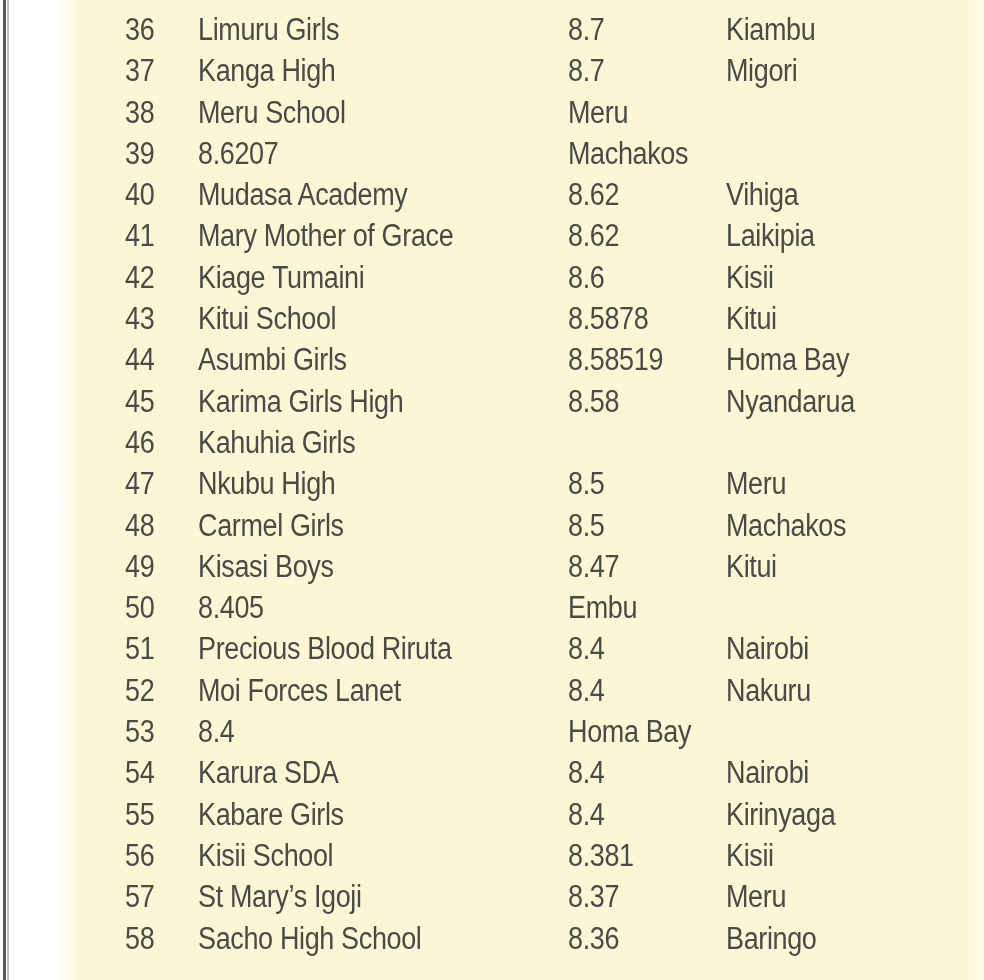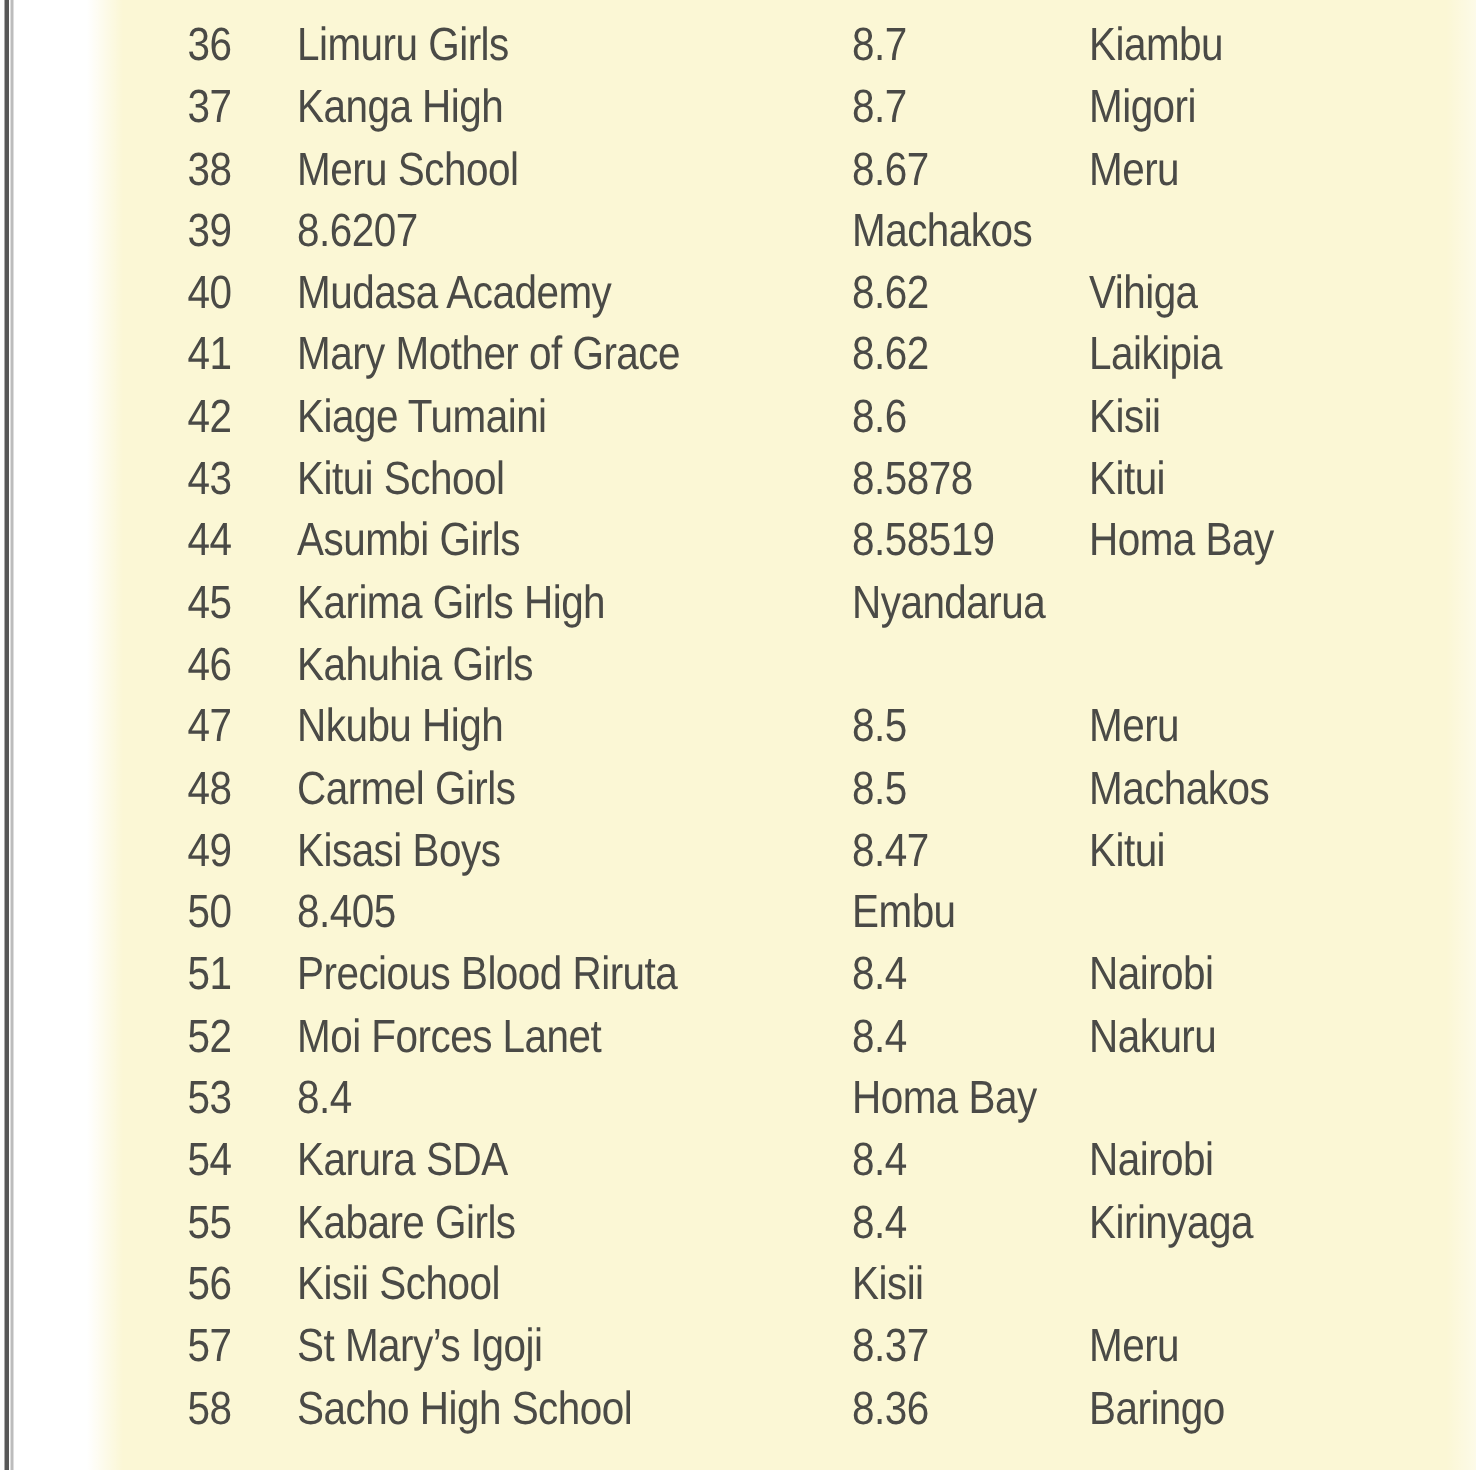--- a/index.html
+++ b/index.html
@@ -72,21 +72,20 @@
         <div class="row">
           <div class="cell rank"><span>37</span></div>
           <div class="cell school"><span>Kanga High</span></div>
           <div class="cell score"><span>8.7</span></div>
           <div class="cell county"><span>Migori</span></div>
         </div>
 
         <div class="row">
           <div class="cell rank"><span>38</span></div>
           <div class="cell school"><span>Meru School</span></div>
-          <div class="cell score"><span>8.67</span></div>
           <div class="cell county"><span>Meru</span></div>
         </div>
 
         <div class="row">
           <div class="cell rank"><span>39</span></div>
           <div class="cell score"><span>8.6207</span></div>
           <div class="cell county"><span>Machakos</span></div>
         </div>
 
         <div class="row">
@@ -120,20 +119,21 @@
         <div class="row">
           <div class="cell rank"><span>44</span></div>
           <div class="cell school"><span>Asumbi Girls</span></div>
           <div class="cell score"><span>8.58519</span></div>
           <div class="cell county"><span>Homa Bay</span></div>
         </div>
 
         <div class="row">
           <div class="cell rank"><span>45</span></div>
           <div class="cell school"><span>Karima Girls High</span></div>
+          <div class="cell score"><span>8.58</span></div>
           <div class="cell county"><span>Nyandarua</span></div>
         </div>
 
         <div class="row">
           <div class="cell rank"><span>46</span></div>
           <div class="cell school"><span>Kahuhia Girls</span></div>
         </div>
 
         <div class="row">
           <div class="cell rank"><span>47</span></div>
@@ -192,20 +192,21 @@
         <div class="row">
           <div class="cell rank"><span>55</span></div>
           <div class="cell school"><span>Kabare Girls</span></div>
           <div class="cell score"><span>8.4</span></div>
           <div class="cell county"><span>Kirinyaga</span></div>
         </div>
 
         <div class="row">
           <div class="cell rank"><span>56</span></div>
           <div class="cell school"><span>Kisii School</span></div>
+          <div class="cell score"><span>8.381</span></div>
           <div class="cell county"><span>Kisii</span></div>
         </div>
 
         <div class="row">
           <div class="cell rank"><span>57</span></div>
           <div class="cell school"><span>St Mary’s Igoji</span></div>
           <div class="cell score"><span>8.37</span></div>
           <div class="cell county"><span>Meru</span></div>
         </div>
 

